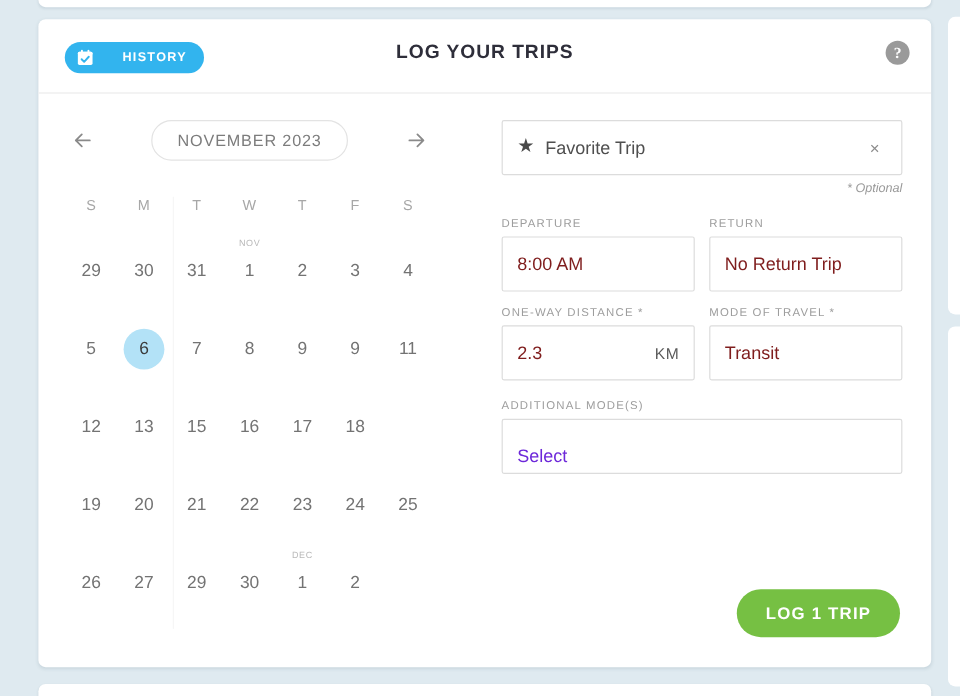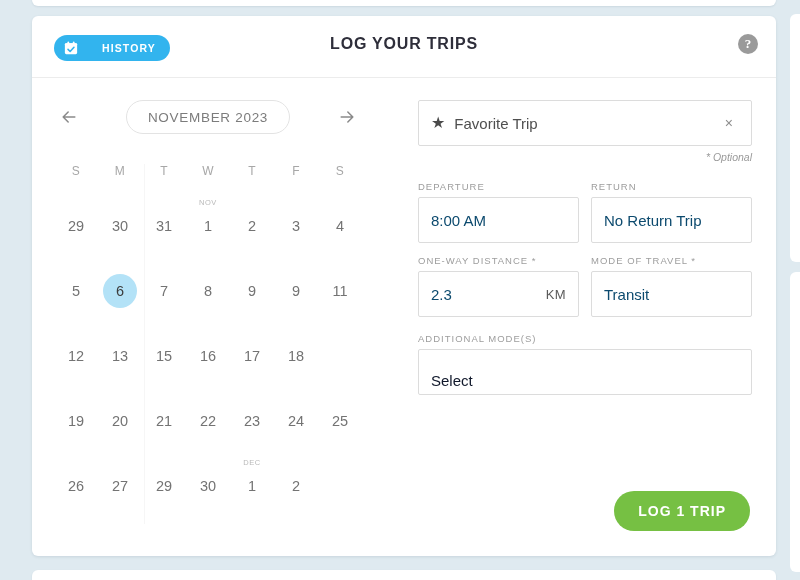--- a/index.html
+++ b/index.html
@@ -288,23 +288,23 @@
   .field-box {
     height: 46px;
     border: 1px solid #dcdcdc;
     border-radius: 2px;
     display: flex;
     align-items: center;
     padding: 0 12px;
     background: #fff;
     cursor: pointer;
   }
-  .field-value { font-size: 15px; color: #0c4a6e; flex: 1; }
+  .field-value { font-size: 15px; color: #7f1d1d; flex: 1; }
   .field-unit { font-size: 13px; color: #5a5a5a; letter-spacing: .4px; }
-  .field-placeholder { font-size: 15px; color: #0f172a; margin-top: 16px; }
+  .field-placeholder { font-size: 15px; color: #6d28d9; margin-top: 16px; }
 
   .full-field { margin-top: 16px; }
 
   .log-btn {
     position: absolute;
     right: 26px;
     bottom: 24px;
     height: 40px;
     padding: 0 24px;
     border: none;

